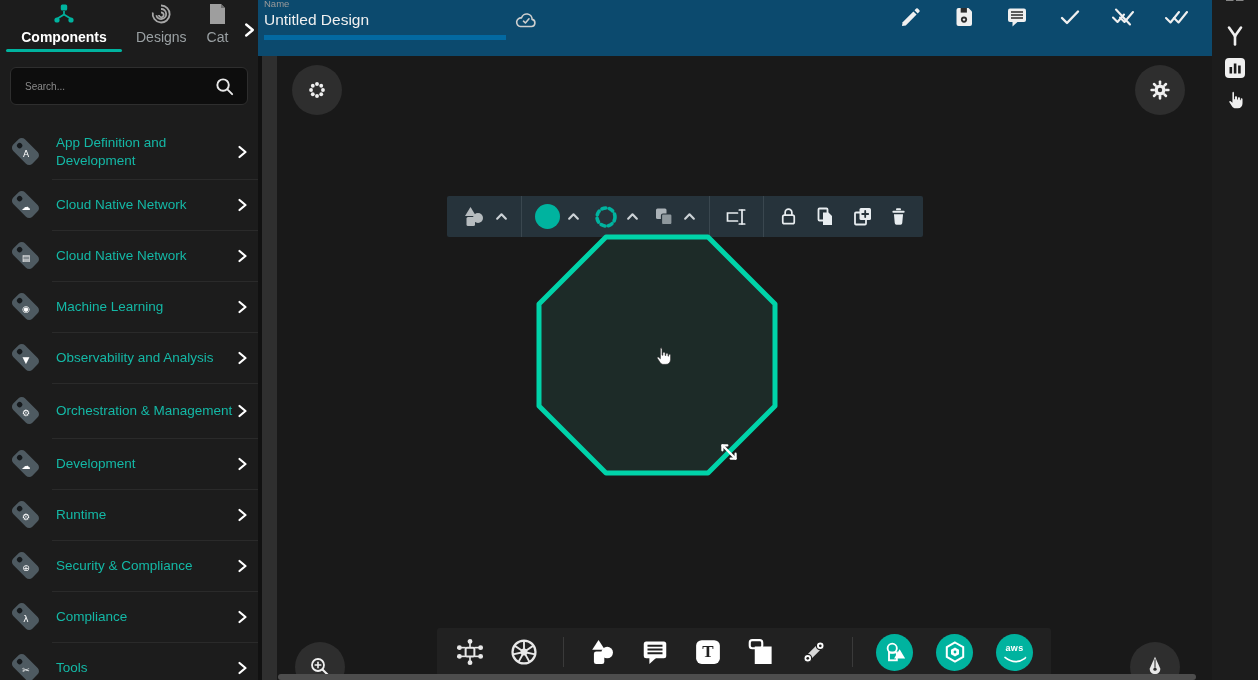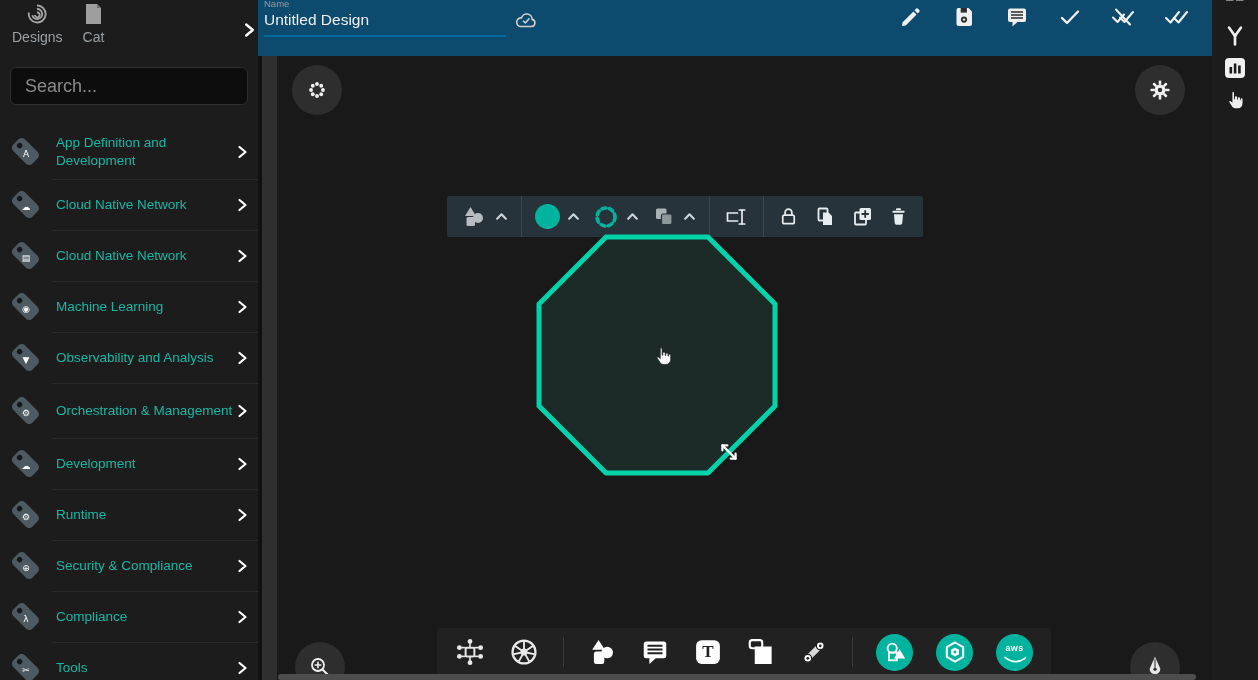--- a/index.html
+++ b/index.html
@@ -11,21 +11,21 @@
   #sidebar{position:absolute;left:0;top:0;width:258px;height:680px;background:#1c1c1c;overflow:hidden;}
   .tabs{position:relative;height:52px;display:flex;align-items:flex-end;padding-left:12px;gap:20px;}
   .tab{position:relative;display:flex;flex-direction:column;align-items:center;gap:3px;padding-bottom:7px;cursor:pointer;}
   .tab .tab-label{font-size:14px;color:#9aa0a3;white-space:nowrap;}
   .tab.active .tab-label{color:#fff;font-size:14px;font-weight:700;}
   .tab.active::after{content:"";position:absolute;left:-6px;right:-6px;bottom:0;height:3px;background:#00B39F;border-radius:2px;}
   .tab.w1{width:104px;}
   .tabs-chev{position:absolute;right:3px;top:22px;}
   .searchbox{margin:15px 10px 13px 10px;height:36px;background:#0d0d0d;border:1px solid #2e2e2e;border-radius:6px;
              display:flex;align-items:center;padding:0 12px;}
-  .searchbox input{flex:1;background:transparent;border:none;outline:none;color:#ddd;font-size:18px;font-family:"Liberation Sans",sans-serif;}
+  .searchbox input{flex:1;background:transparent;border:none;outline:none;color:#ddd;font-size:10px;font-family:"Liberation Sans",sans-serif;}
   .searchbox input::placeholder{color:#8a8a8a;}
   #cat-list{padding-top:6px;}
   .cat-row{position:relative;display:flex;align-items:center;height:51px;padding:0 10px 0 8px;cursor:pointer;}
   .cat-row.tall{height:55px;}
   .cat-row:not(:first-child)::after{content:"";position:absolute;top:0;left:52px;right:0;height:1px;background:#2a2a2a;}
   .tagwrap{position:relative;width:36px;height:36px;flex:0 0 36px;margin-right:12px;}
   .tagsvg{width:36px;height:36px;}
   .tagbody{fill:#4e5a61;}
   .taghole{fill:#15191c;}
   .tag-glyph{position:absolute;left:50%;top:57%;transform:translate(-50%,-50%);font-style:normal;
@@ -34,21 +34,21 @@
   .row-chev{width:11px;height:14px;stroke:#fff;stroke-width:2.2;fill:none;stroke-linecap:round;stroke-linejoin:round;}
 
   
   #gap-strip{position:absolute;left:258px;top:56px;width:4px;height:624px;background:#111;}
   #drag-strip{position:absolute;left:262px;top:56px;width:15px;height:624px;background:#2f2f2f;cursor:col-resize;}
 
   
   #topbar{position:absolute;left:258px;top:0;width:954px;height:56px;background:#0c4a6e;}
   .namewrap{position:absolute;left:6px;top:-2px;}
   .name-label{font-size:9.5px;color:#9a9a9a;}
-  .name-input{width:242px;background:transparent;border:none;border-bottom:2px solid #0369a1;outline:none;
+  .name-input{width:242px;background:transparent;border:none;border-bottom:5px solid #0369a1;outline:none;
               color:#f0f0f0;font-size:15.5px;padding:2px 0 6px 0;font-family:"Liberation Sans",sans-serif;}
   .cloud-status{position:absolute;left:256px;top:9px;}
   .tb-actions{position:absolute;right:24px;top:5px;display:flex;gap:29px;align-items:center;}
   .tb-btn{width:24px;height:24px;cursor:pointer;background:none;border:none;padding:0;}
   .stroke-w{stroke:#f0f0f0;fill:none;stroke-linecap:round;stroke-linejoin:round;}
 
   
   #rightdock{position:absolute;left:1212px;top:0;width:46px;height:680px;background:#1c1c1c;}
   .rd-ic{position:absolute;left:50%;transform:translateX(-50%);cursor:pointer;}
 
@@ -79,20 +79,33 @@
   #resize-handle{position:absolute;left:441px;top:385px;cursor:nwse-resize;}
   #h-scrollbar{position:absolute;left:1px;top:618px;width:918px;height:6px;background:#4d4d4d;border-radius:3px;cursor:pointer;}
 </style>
 </head>
 <body>
 
 <div id="app">
 
   <aside id="sidebar">
     <div class="tabs">
+      <div class="tab active w1">
+        <svg width="26" height="24" viewBox="0 0 24 24">
+          <g stroke="#00B39F" stroke-width="1.7" fill="none">
+            <line x1="12" y1="9" x2="12" y2="12.5"></line>
+              <line x1="12" y1="12.5" x2="5.5" y2="16.5"></line>
+              <line x1="12" y1="12.5" x2="18.5" y2="16.5"></line>
+          </g>
+          <rect x="8.8" y="2.5" width="6.4" height="6" rx="1.5" fill="#00B39F"></rect>
+          <circle cx="5" cy="18" r="2.6" fill="#00B39F"></circle>
+            <circle cx="19" cy="18" r="2.6" fill="#00B39F"></circle>
+        </svg>
+        <span class="tab-label">Components</span>
+      </div>
       <div class="tab">
         <svg width="24" height="24" viewBox="0 0 24 24">
           <g stroke="#a7a7a7" stroke-width="1.8" fill="none">
             <path d="M12 3.5 A8.5 8.5 0 1 1 3.8 10.5"></path>
             <path d="M12 7 A5 5 0 1 1 7.3 13.2"></path>
             <path d="M12 10.5 A2.4 2.4 0 1 1 9.9 13"></path>
           </g>
         </svg>
         <span class="tab-label">Designs</span>
       </div>

